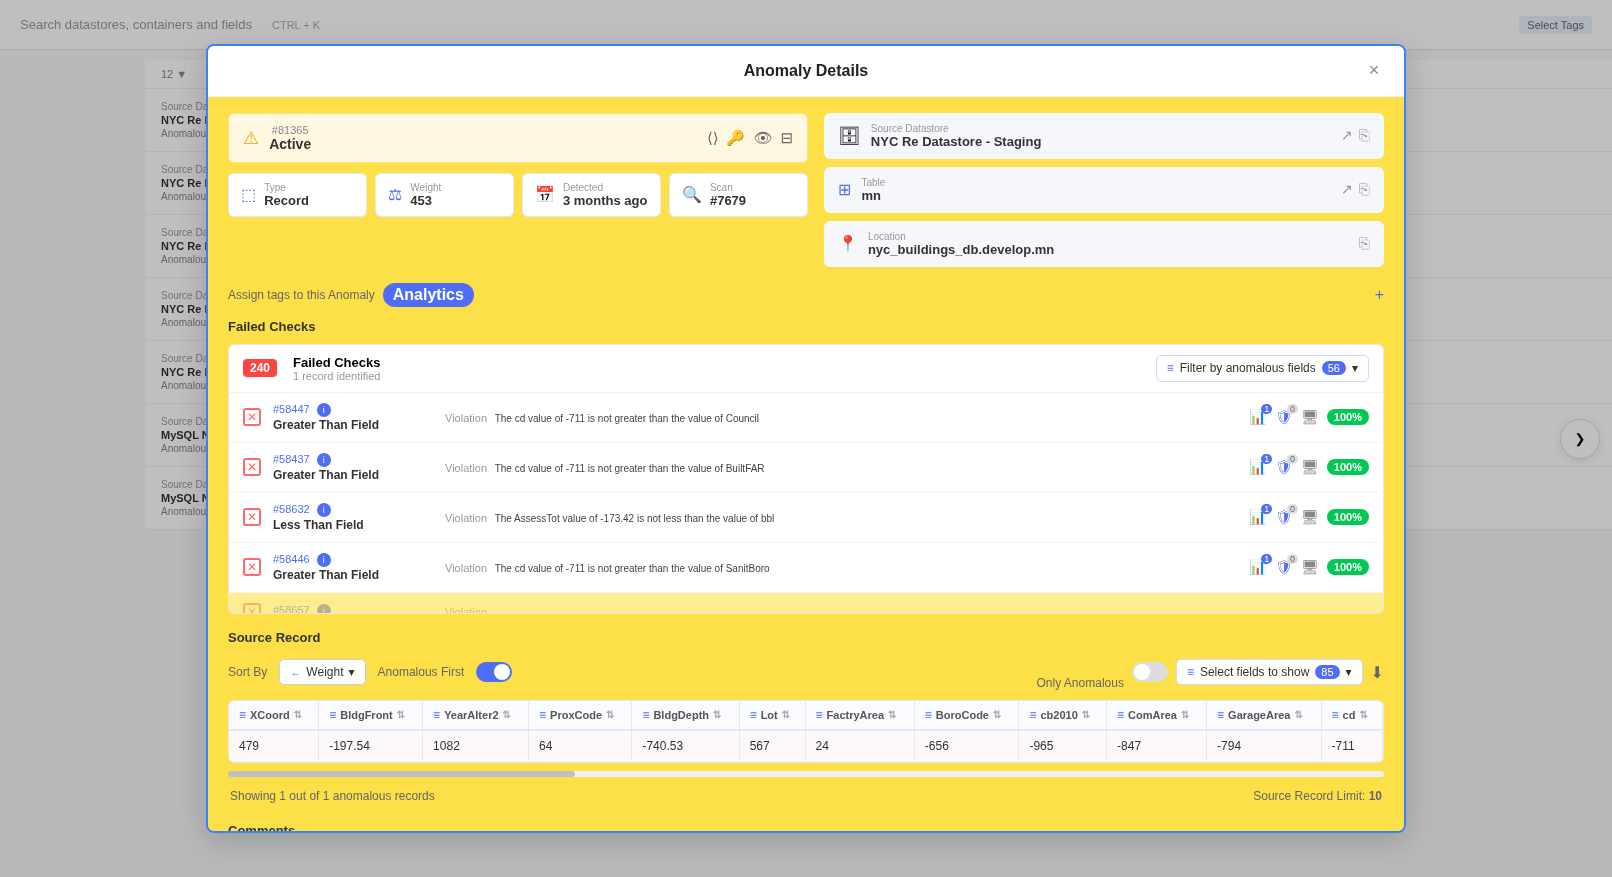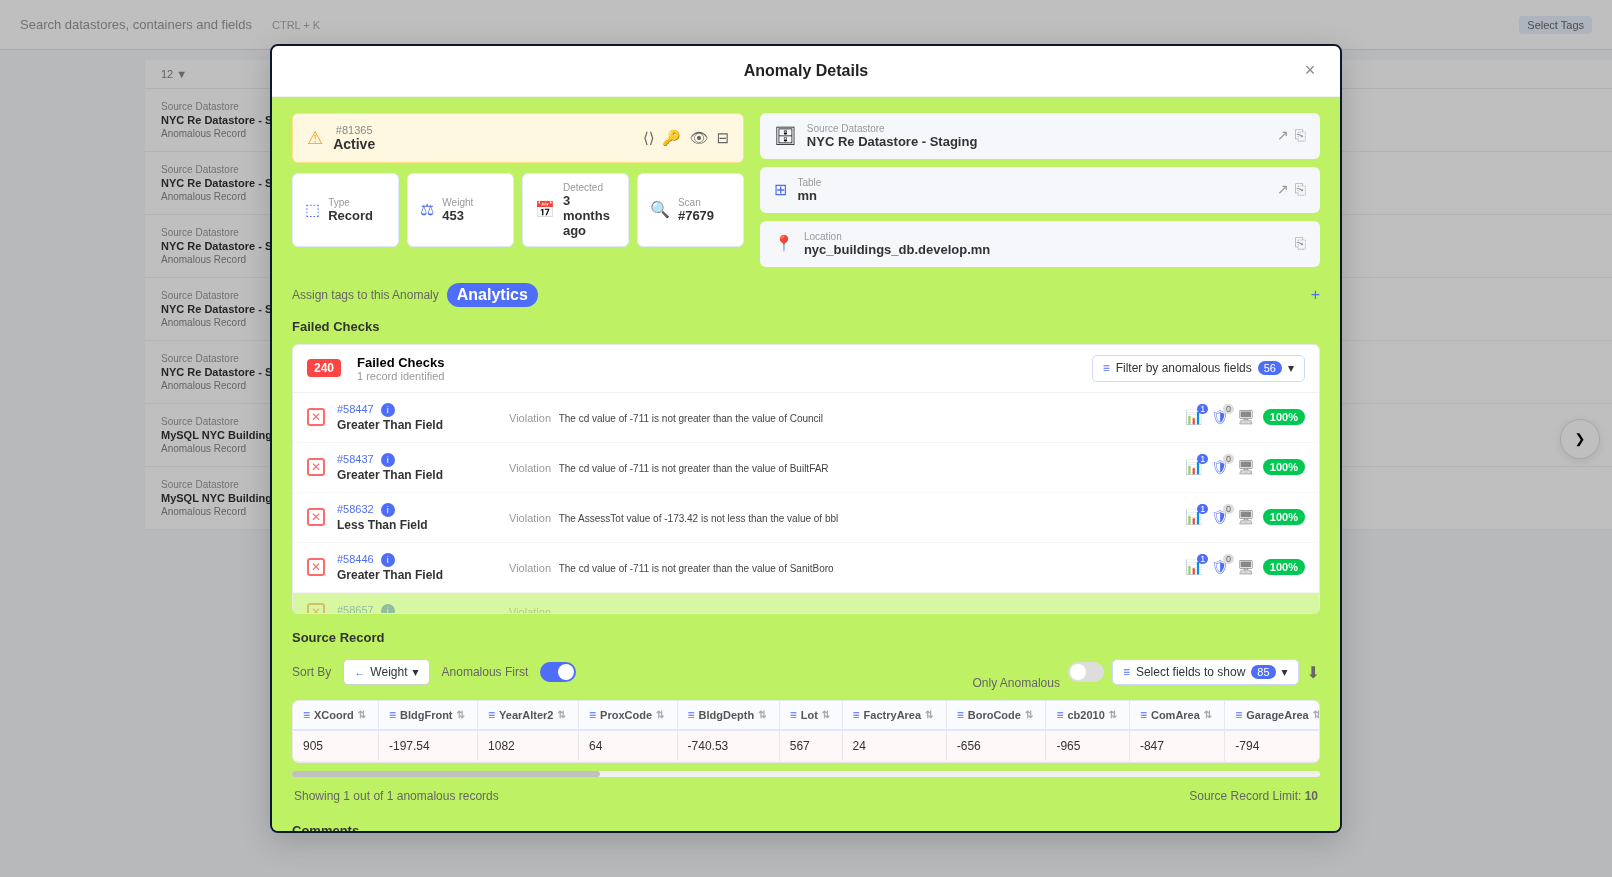--- a/index.html
+++ b/index.html
@@ -17,28 +17,28 @@
     }
 
     .modal-overlay {
       position: fixed; inset: 0;
       display: flex; align-items: center; justify-content: center;
       z-index: 100;
       background: rgba(0,0,0,0.25);
     }
 
     .modal {
-      background: #bef264;
+      background: #fde047;
       border-radius: 8px;
-      width: 1072px;
+      width: 1200px;
       max-width: 95vw;
       max-height: 90vh;
       overflow-y: auto;
       position: relative;
-      border: 2px solid #0f172a;
+      border: 2px solid #3b82f6;
       box-shadow: 0 8px 32px rgba(0,0,0,0.18);
     }
 
     .modal-header {
       display: flex; align-items: center; justify-content: center;
       padding: 16px 20px;
       border-bottom: 1px solid #f0f0f0;
       position: sticky; top: 0; background: #fff; z-index: 10;
     }
 
@@ -704,21 +704,21 @@
                   <div class="th-inner">
                     <span class="col-icon">≡</span>
                     <span>cd</span>
                     <span style="font-size:10px;color:#aaa;">⇅</span>
                   </div>
                 </th>
               </tr>
             </thead>
             <tbody>
               <tr>
-                <td>905</td>
+                <td>479</td>
                 <td>-197.54</td>
                 <td>1082</td>
                 <td>64</td>
                 <td>-740.53</td>
                 <td>567</td>
                 <td>24</td>
                 <td>-656</td>
                 <td>-965</td>
                 <td>-847</td>
                 <td>-794</td>

